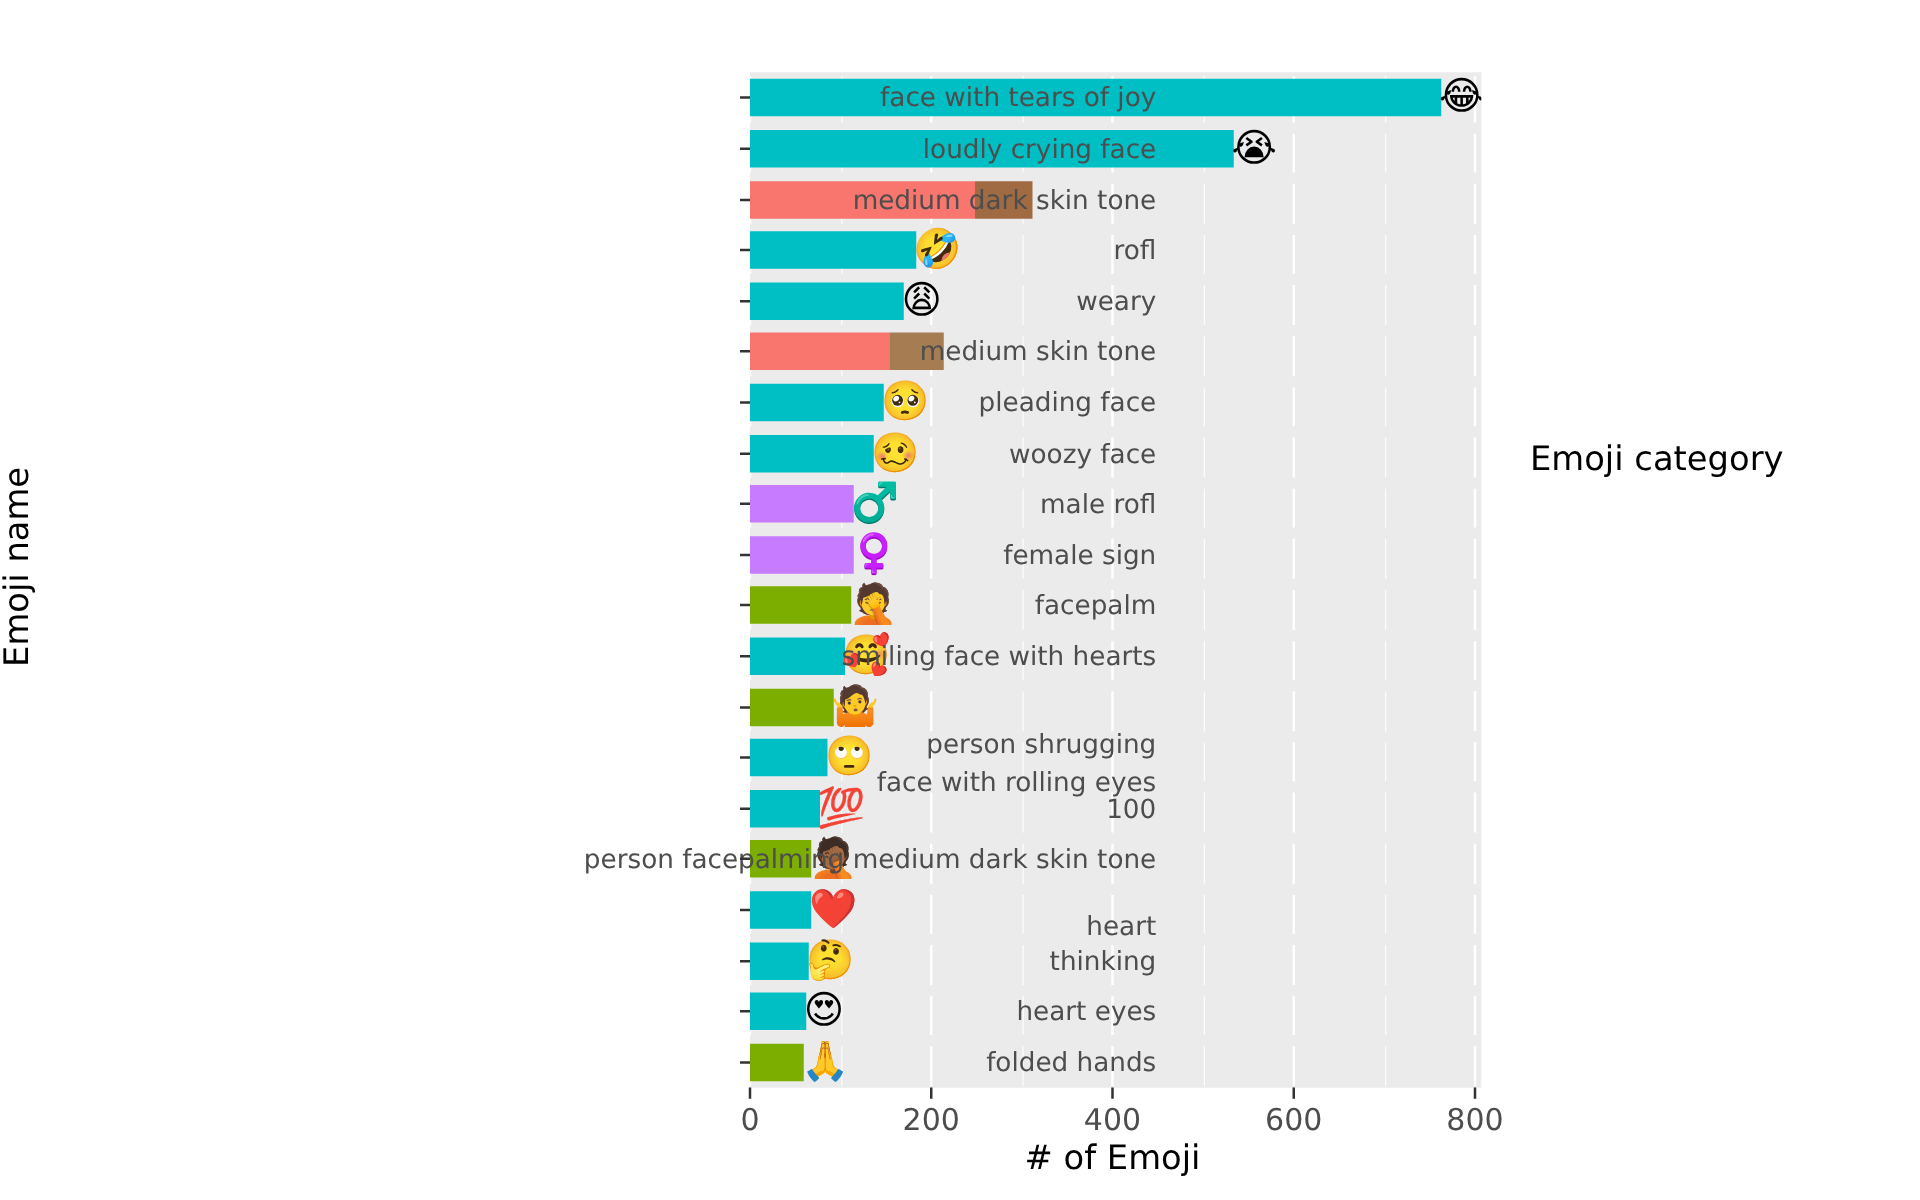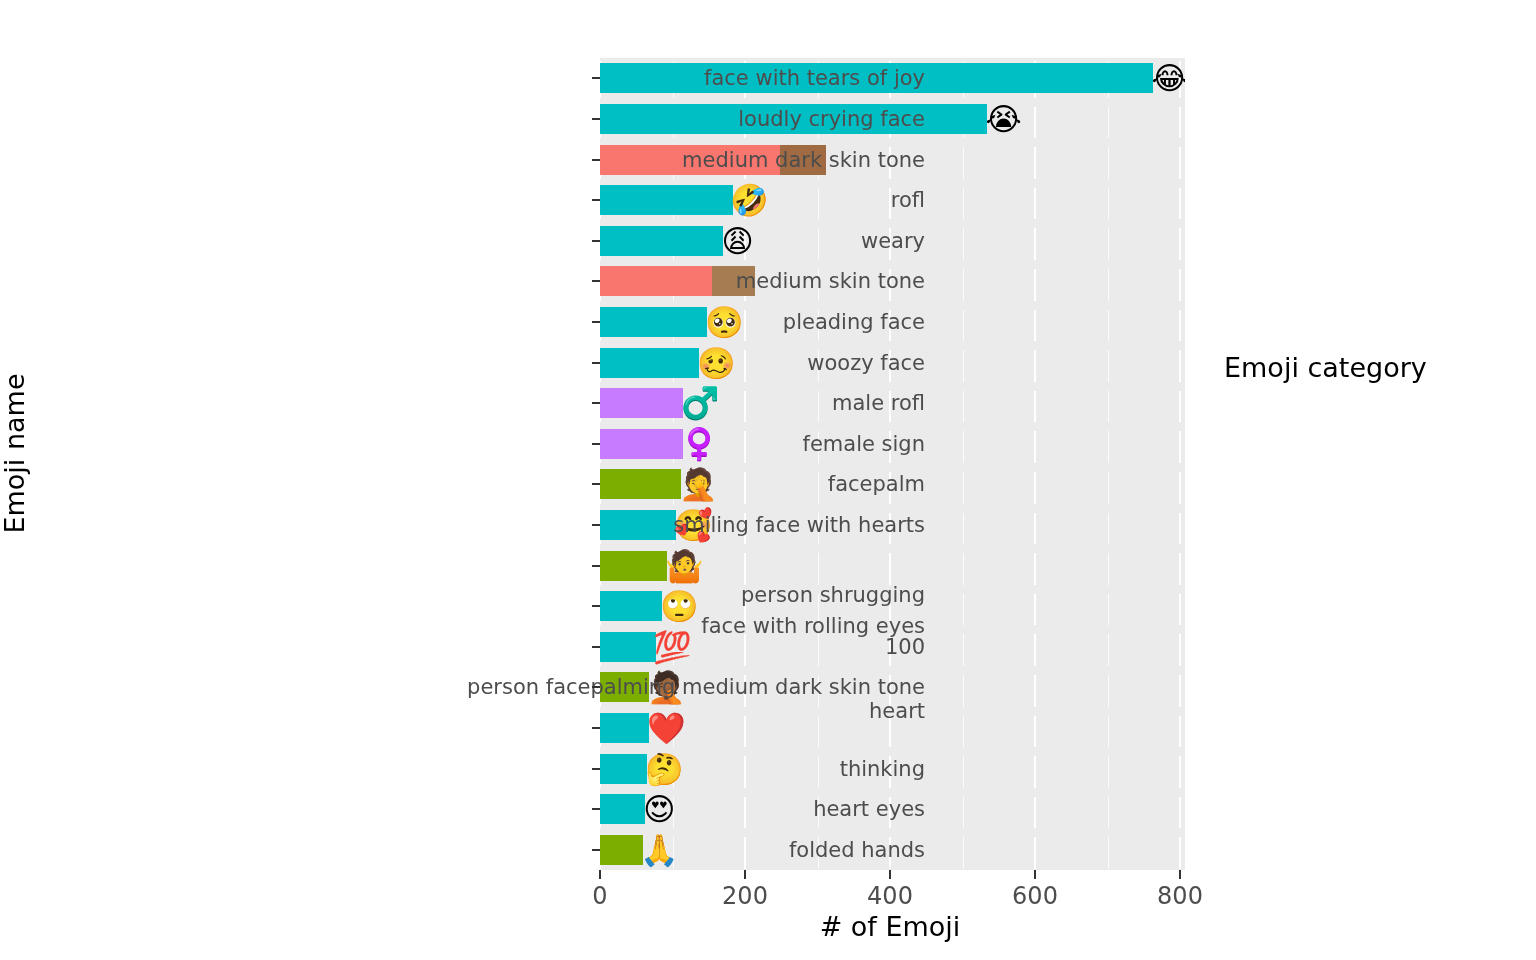--- a/index.html
+++ b/index.html
@@ -327,21 +327,21 @@
       <div class="ytick-label" style="top: 524.9px;">smiling face with hearts</div>
       <div class="ytick-mark" style="top: 524.9px;"></div>
       <div class="ytick-label" style="top: 565.5px; margin-top: 29px;">person shrugging</div>
       <div class="ytick-mark" style="top: 565.5px;"></div>
       <div class="ytick-label" style="top: 606.1px; margin-top: 20px;">face with rolling eyes</div>
       <div class="ytick-mark" style="top: 606.1px;"></div>
       <div class="ytick-label" style="top: 646.7px;">100</div>
       <div class="ytick-mark" style="top: 646.7px;"></div>
       <div class="ytick-label" style="top: 687.3px;">person facepalming medium dark skin tone</div>
       <div class="ytick-mark" style="top: 687.3px;"></div>
-      <div class="ytick-label" style="top: 711px;">heart</div>
+      <div class="ytick-label" style="top: 741px;">heart</div>
       <div class="ytick-mark" style="top: 727.9px;"></div>
       <div class="ytick-label" style="top: 768.5px;">thinking</div>
       <div class="ytick-mark" style="top: 768.5px;"></div>
       <div class="ytick-label" style="top: 809.1px;">heart eyes</div>
       <div class="ytick-mark" style="top: 809.1px;"></div>
       <div class="ytick-label" style="top: 849.7px;">folded hands</div>
       <div class="ytick-mark" style="top: 849.7px;"></div>
     </div>
   <div id="x-axis">
       <div class="xtick-mark" style="left: 599px;"></div>

